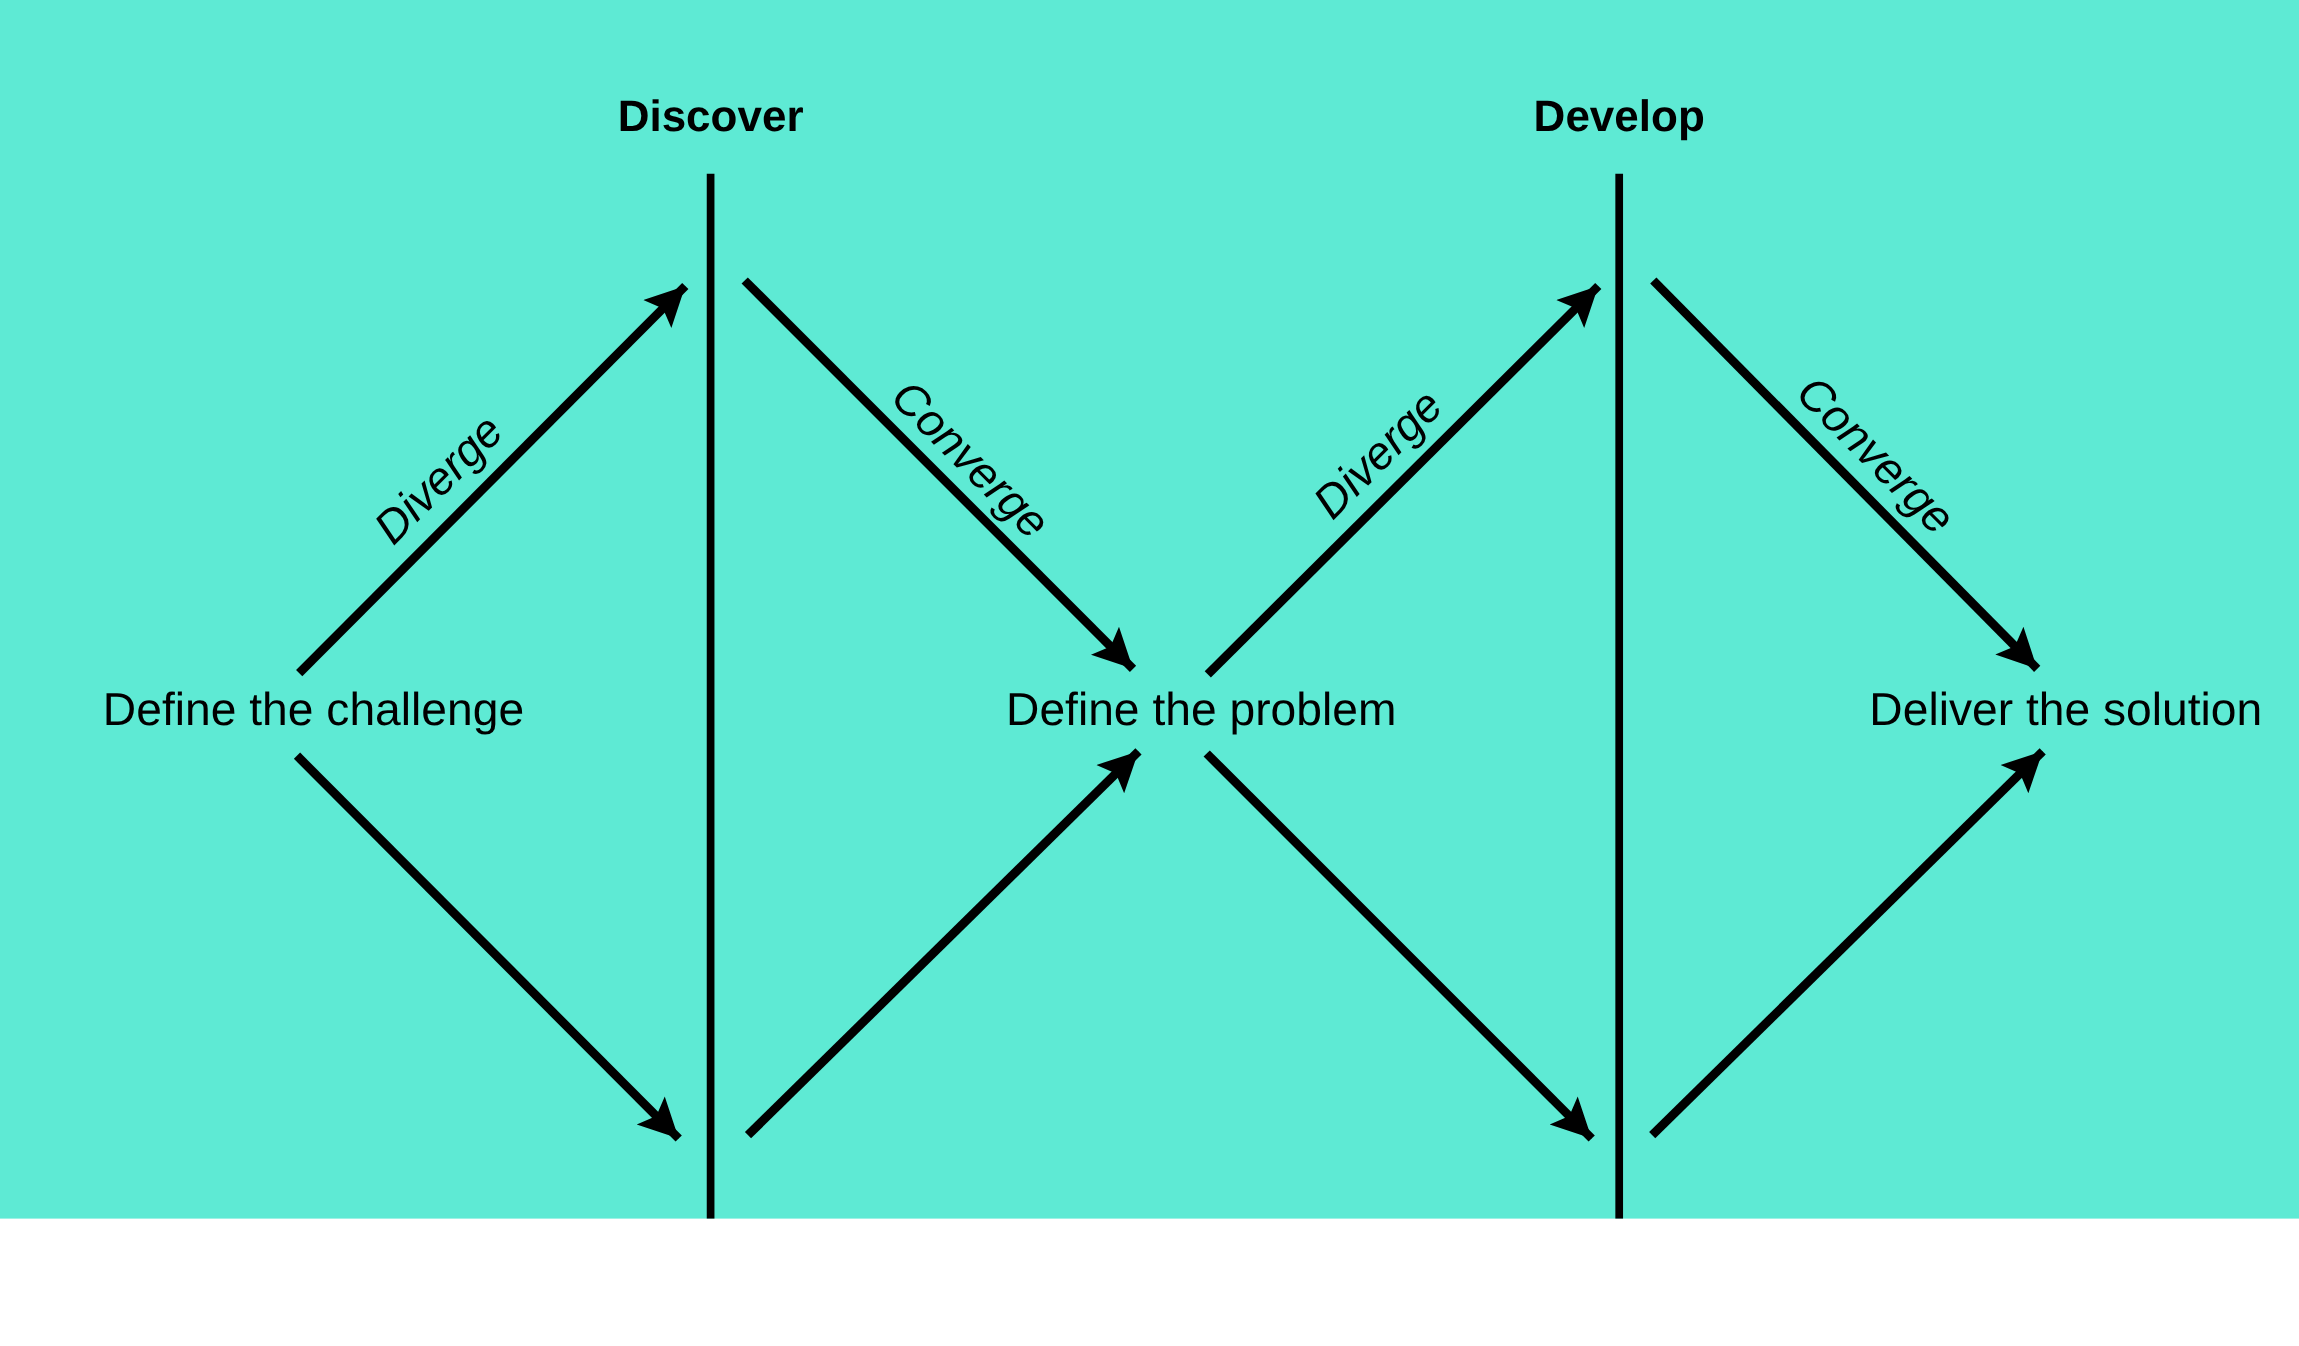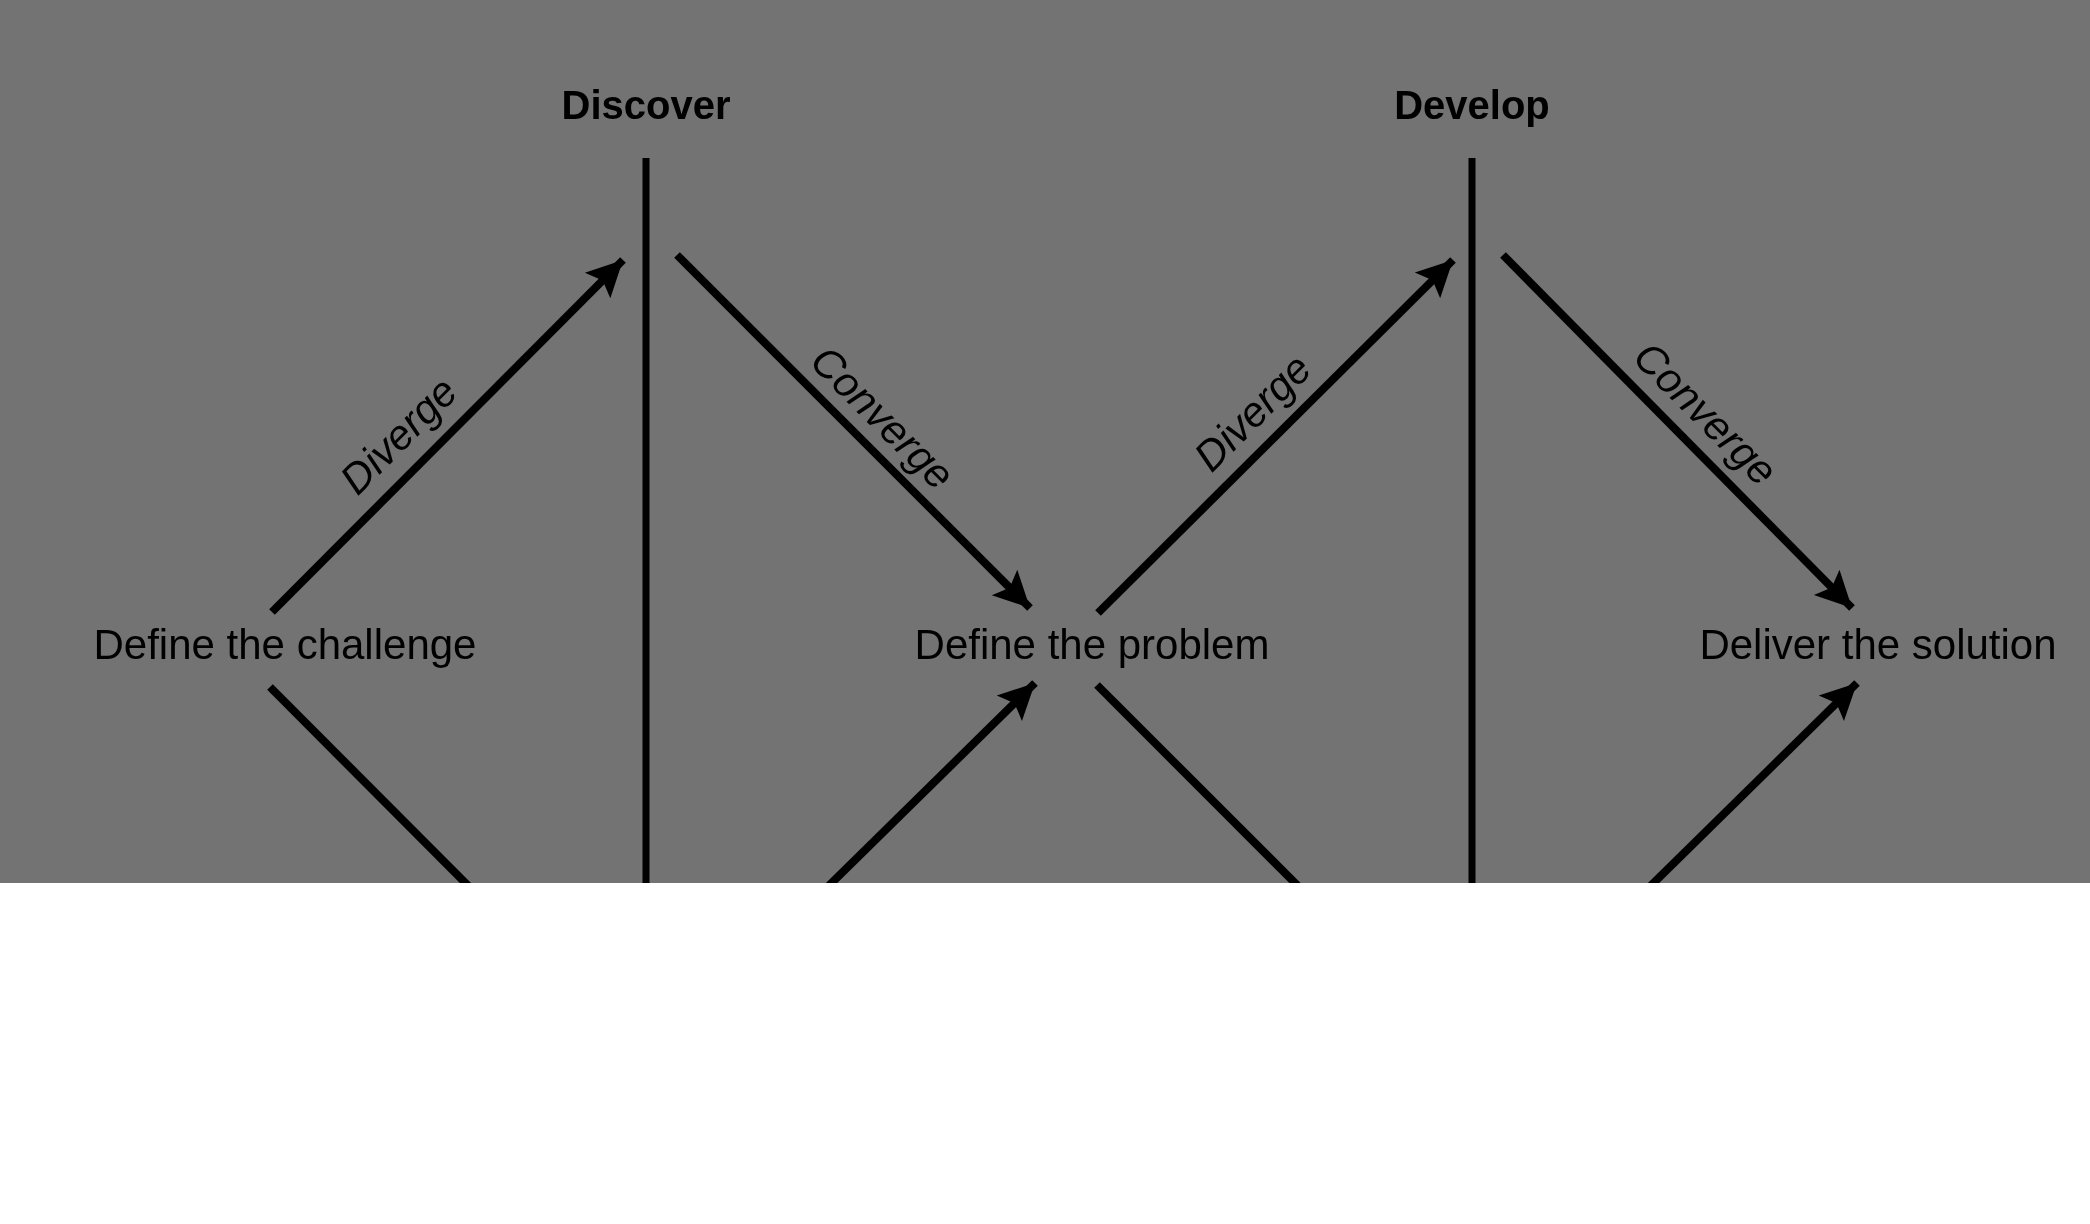--- a/index.html
+++ b/index.html
@@ -2,22 +2,22 @@
 <html><head>
 <meta charset="utf-8">
 <style>
   html, body {
     margin: 0;
     padding: 0;
     background: #ffffff;
   }
   .canvas {
     width: 2090px;
-    height: 883px;
-    background: #737373;
+    height: 1108px;
+    background: #5eead4;
     overflow: hidden;
   }
   svg { display: block; }
   .axis-line {
     stroke: #000000;
     stroke-width: 7;
     fill: none;
   }
   .edge-line {
     stroke: #000000;

